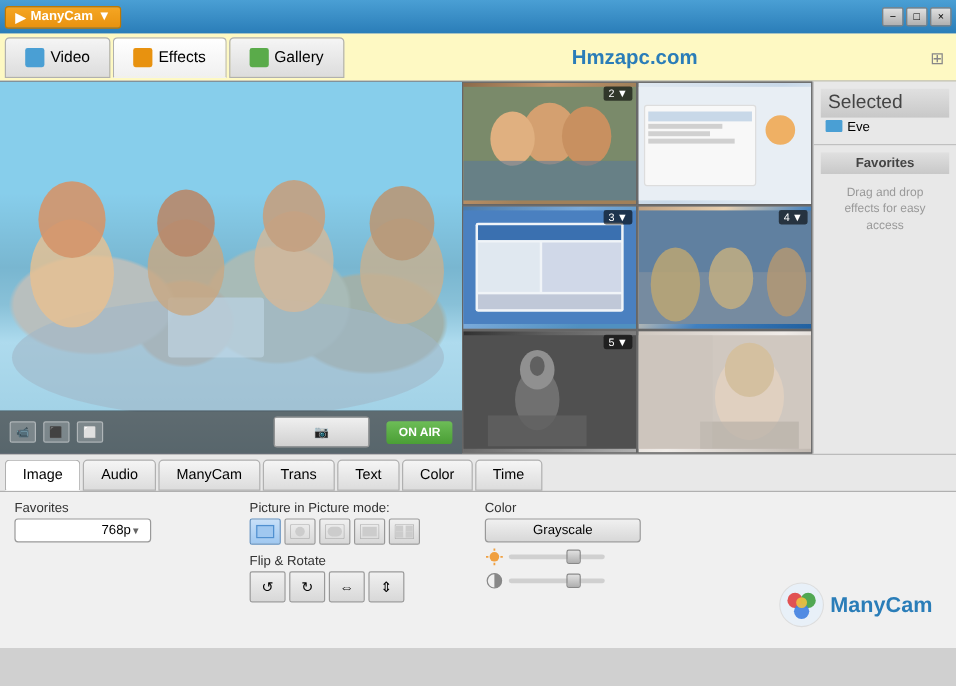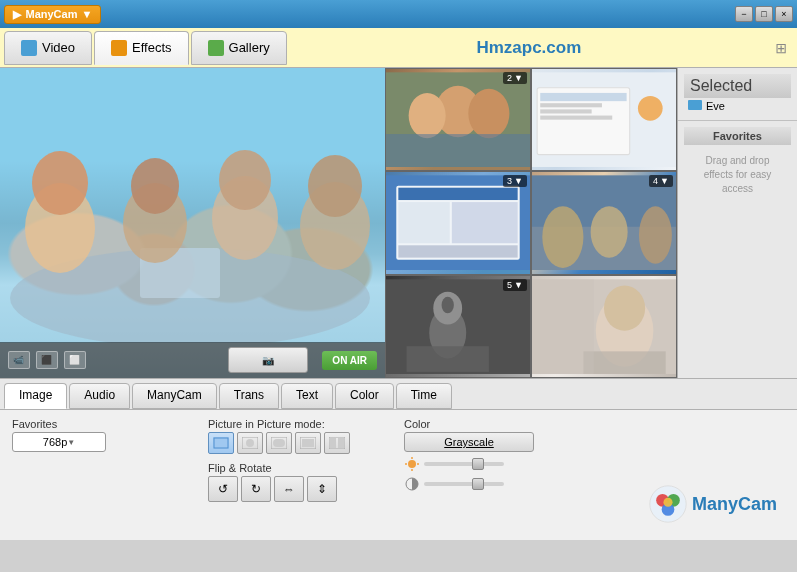--- a/index.html
+++ b/index.html
@@ -307,24 +307,24 @@
       display: flex;
       align-items: center;
       gap: 4px;
     }
     .dropdown-box {
       background: white;
       border: 1px solid #999;
       border-radius: 3px;
       padding: 3px 8px;
       font-size: 11px;
-      width: 94px;
-      display: flex;
-      align-items: center;
-      justify-content: center;
+      width: 114px;
+      display: flex;
+      align-items: center;
+      justify-content: flex-end;
       cursor: pointer;
     }
     .dropdown-arrow {
       font-size: 8px;
       color: #666;
     }
     .slider-row {
       display: flex;
       align-items: center;
       gap: 6px;
@@ -384,21 +384,20 @@
     }
     .color-btn {
       background: linear-gradient(to bottom, #f0f0f0, #d8d8d8);
       border: 1px solid #999;
       border-radius: 3px;
       padding: 3px 16px;
       font-size: 11px;
       width: 130px;
       text-align: center;
       cursor: pointer;
-      text-decoration: underline;
     }
     .color-sliders {
       display: flex;
       flex-direction: column;
       gap: 4px;
       margin-top: 4px;
     }
     .color-slider-row {
       display: flex;
       align-items: center;

